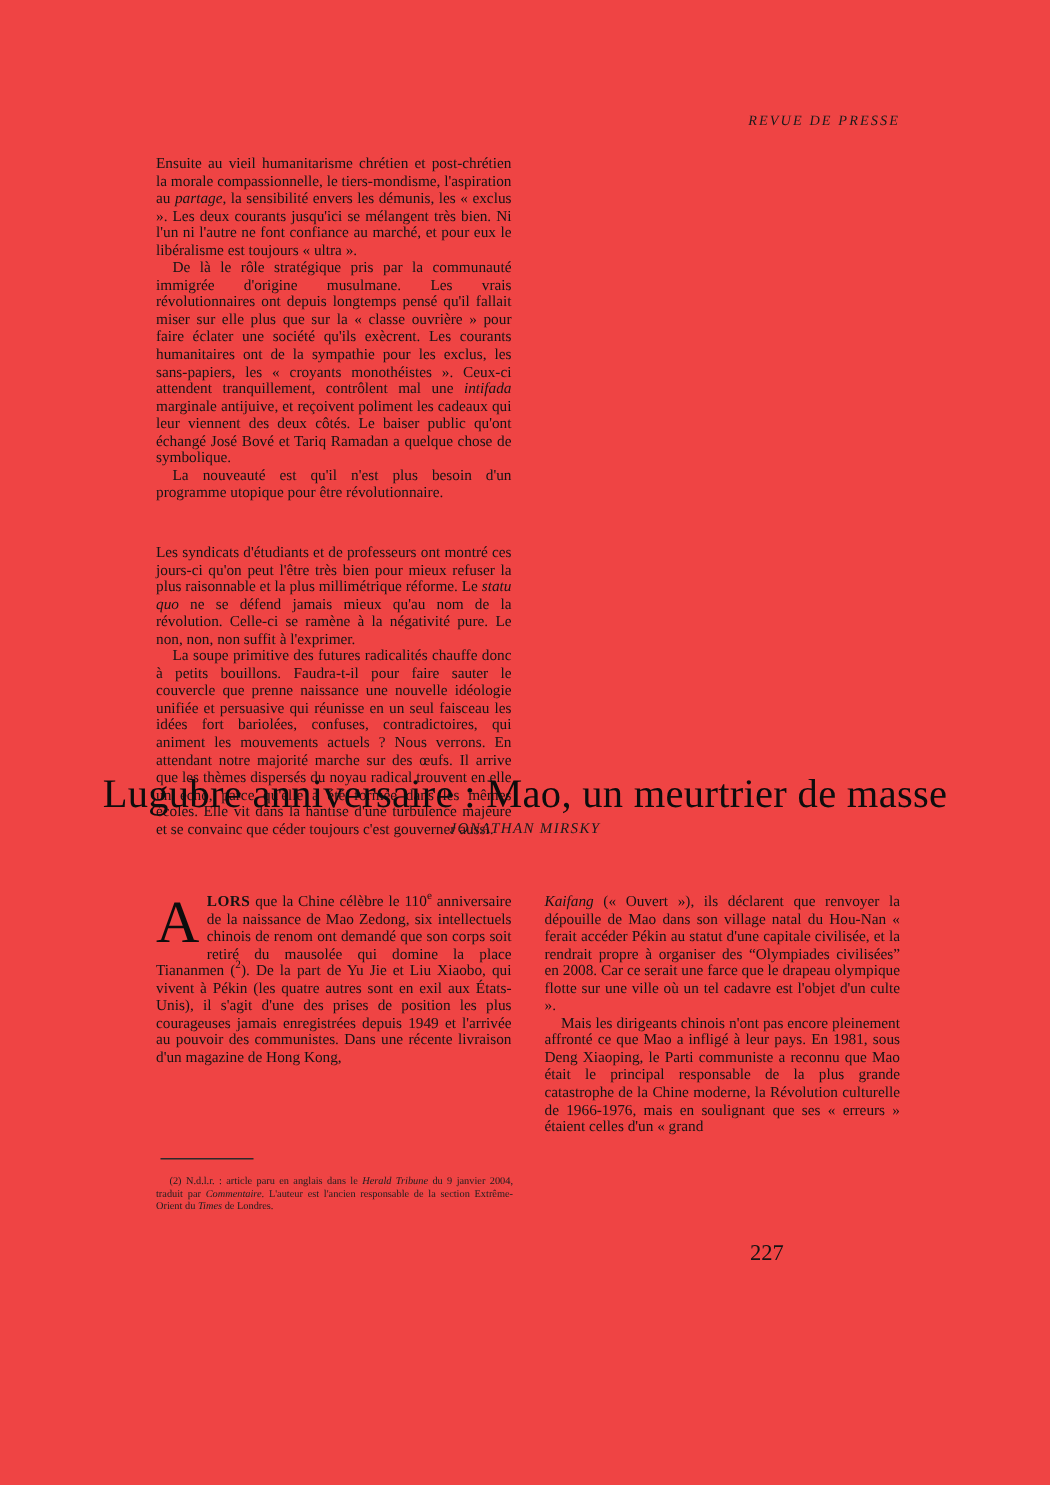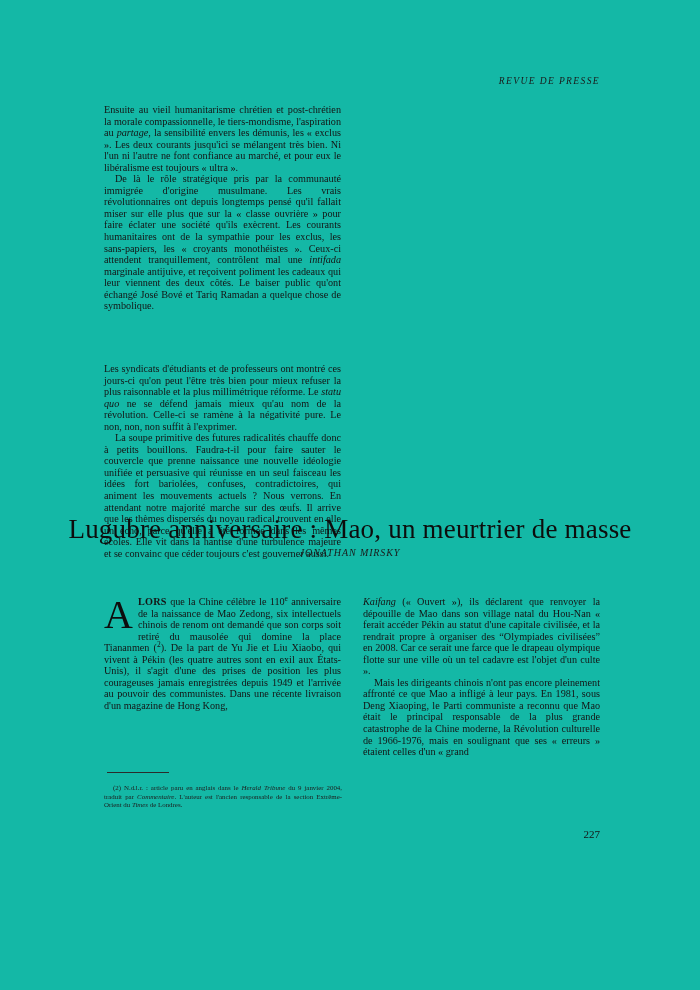--- a/index.html
+++ b/index.html
@@ -14,21 +14,21 @@
     font-family: "Liberation Serif", "DejaVu Serif", serif;
     color: #111111;
     overflow: hidden;
   }
 
   .page {
     position: absolute;
     left: 0; top: 0;
     width: 700px;
     height: 990px;
-    background: #14b8a6;
+    background: #ef4444;
   }
 
   
   .running-head {
     position: absolute;
     left: 104px;
     top: 76px;
     width: 496px;
     text-align: right;
     font-style: italic;
@@ -140,37 +140,37 @@
     color: #1d1d1d;
   }
   .footnote p { margin: 0; text-indent: 9px; }
 
   
   .folio {
     position: absolute;
     left: 500px;
     top: 828px;
     width: 100px;
-    text-align: right;
-    font-size: 11px;
+    font-size: 15px;
     color: #141414;
   }
 </style>
 </head>
 <body>
 
 <div class="page">
 
   <div class="running-head">REVUE DE PRESSE</div>
 
   <div class="cols" id="continuation">
     <div class="col">
       <div class="body-text">
         <p>Ensuite au vieil humanitarisme chrétien et post-chrétien la morale compassionnelle, le tiers-mondisme, l'aspiration au <i>partage</i>, la sensibilité envers les démunis, les « exclus ». Les deux courants jusqu'ici se mélangent très bien. Ni l'un ni l'autre ne font confiance au marché, et pour eux le libéralisme est toujours « ultra ».</p>
         <p class="indent">De là le rôle stratégique pris par la communauté immigrée d'origine musulmane. Les vrais révolutionnaires ont depuis longtemps pensé qu'il fallait miser sur elle plus que sur la « classe ouvrière » pour faire éclater une société qu'ils exècrent. Les courants humanitaires ont de la sympathie pour les exclus, les sans-papiers, les « croyants monothéistes ». Ceux-ci attendent tranquillement, contrôlent mal une <i>intifada</i> marginale antijuive, et reçoivent poliment les cadeaux qui leur viennent des deux côtés. Le baiser public qu'ont échangé José Bové et Tariq Ramadan a quelque chose de symbolique.</p>
+        <p class="indent">La nouveauté est qu'il n'est plus besoin d'un programme utopique pour être révolutionnaire.</p>
       </div>
     </div>
     <div class="col">
       <div class="body-text">
         <p>Les syndicats d'étudiants et de professeurs ont montré ces jours-ci qu'on peut l'être très bien pour mieux refuser la plus raisonnable et la plus millimétrique réforme. Le <i>statu quo</i> ne se défend jamais mieux qu'au nom de la révolution. Celle-ci se ramène à la négativité pure. Le non, non, non suffit à l'exprimer.</p>
         <p class="indent">La soupe primitive des futures radicalités chauffe donc à petits bouillons. Faudra-t-il pour faire sauter le couvercle que prenne naissance une nouvelle idéologie unifiée et persuasive qui réunisse en un seul faisceau les idées fort bariolées, confuses, contradictoires, qui animent les mouvements actuels ? Nous verrons. En attendant notre majorité marche sur des œufs. Il arrive que les thèmes dispersés du noyau radical trouvent en elle un écho, parce qu'elle a été formée dans les mêmes écoles. Elle vit dans la hantise d'une turbulence majeure et se convainc que céder toujours c'est gouverner aussi.</p>
       </div>
     </div>
   </div>
 

